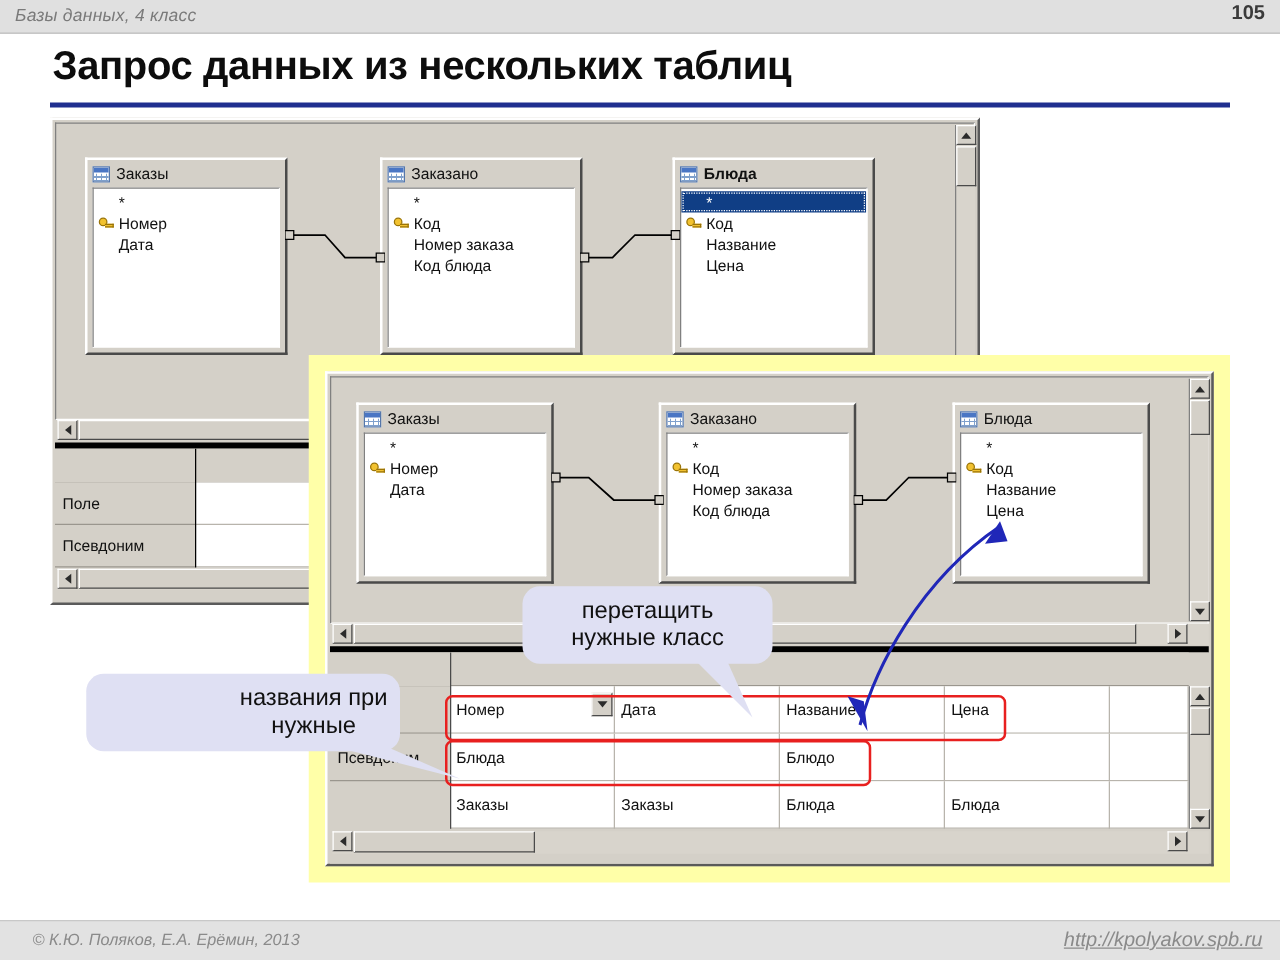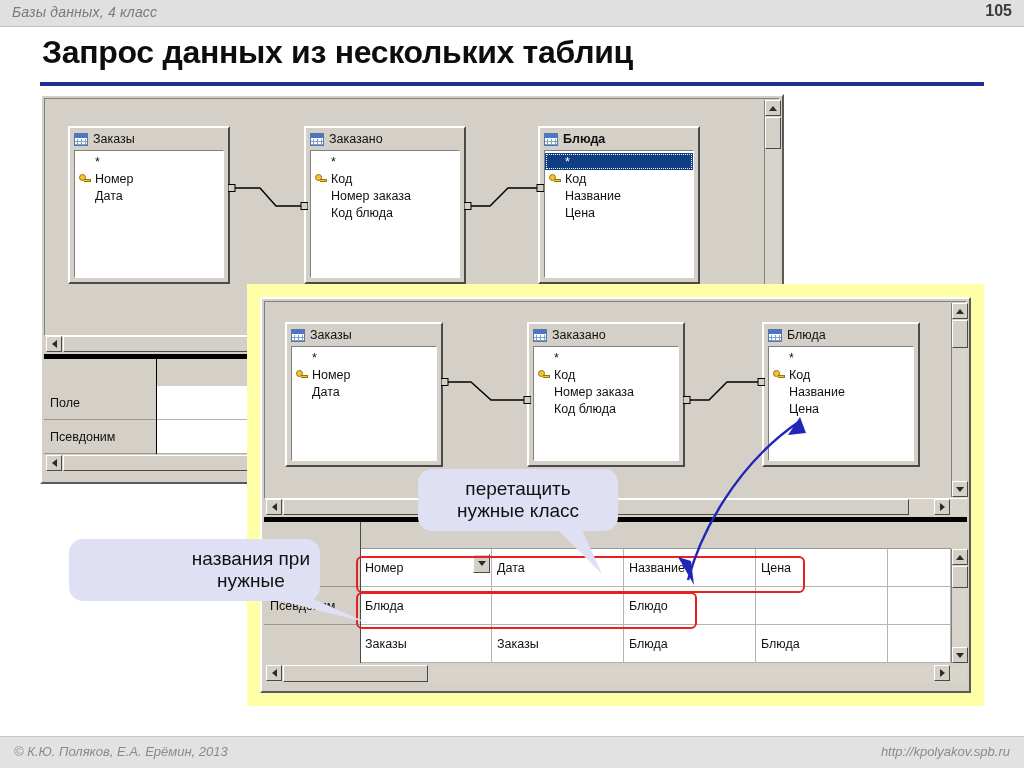--- a/index.html
+++ b/index.html
@@ -35,26 +35,26 @@
     position:absolute;left:40px;top:82px;width:944px;height:4px;
     background:#1f2f8f;
   }
 
   
   .ftr-band{
     position:absolute;left:0;top:736px;width:1024px;height:32px;
     background:#e2e2e2;border-top:1px solid #c8c8c8;
   }
   .ftr-left{
-    position:absolute;left:14px;top:744px;
+    position:absolute;left:26px;top:744px;
     font-style:italic;font-size:13px;color:#8a8a8a;
   }
   .ftr-right{
     position:absolute;right:14px;top:744px;
-    font-style:italic;font-size:13px;color:#8a8a8a;
+    font-style:italic;font-size:16px;color:#8a8a8a;text-decoration:underline;
   }
 
   
   .win{
     position:absolute;
     background:#d4d0c8;
     border:2px solid;
     border-color:#ffffff #5a5a5a #5a5a5a #ffffff;
     box-sizing:border-box;
   }

